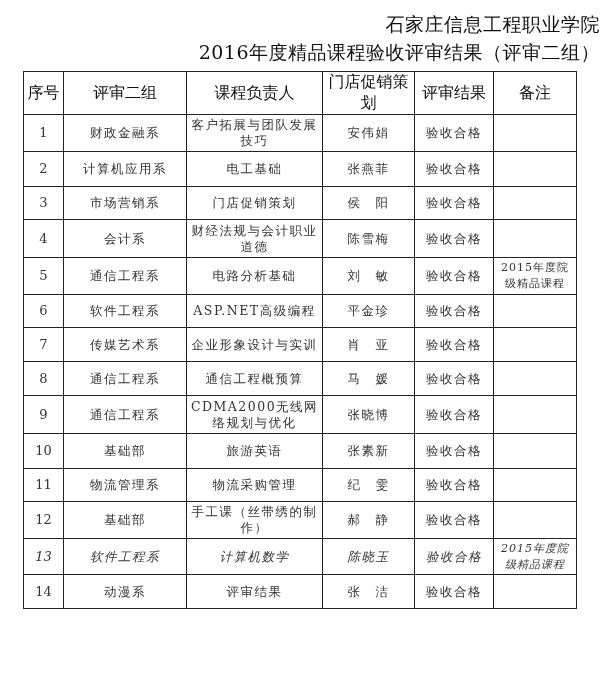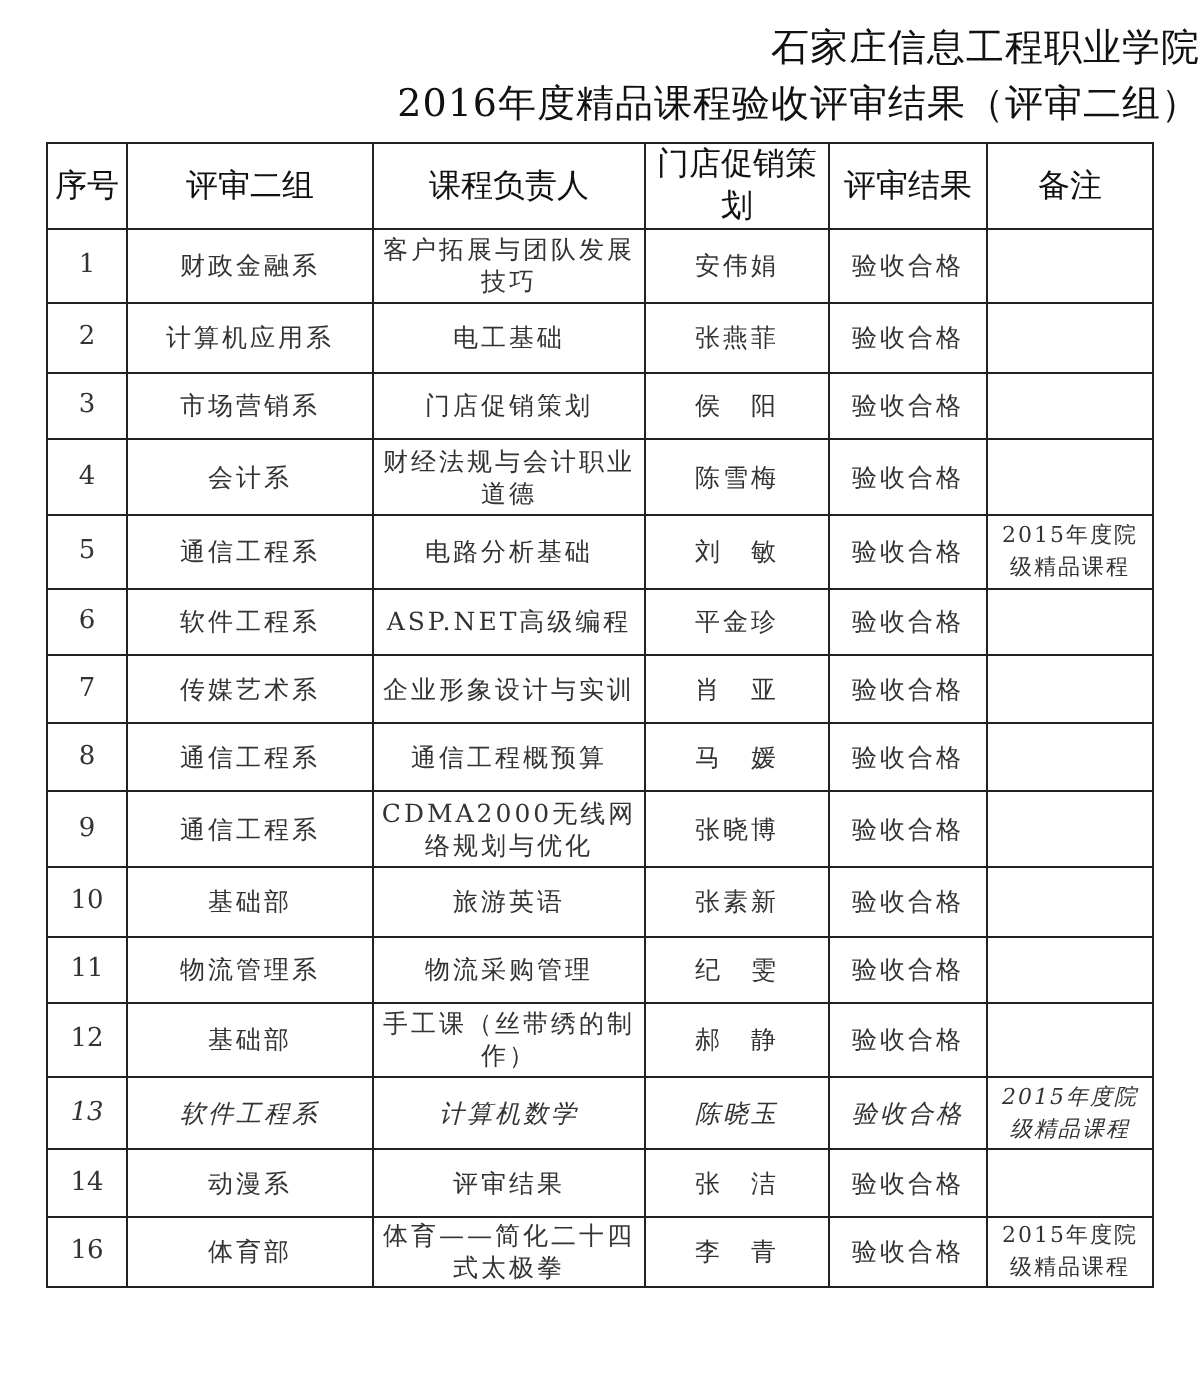--- a/index.html
+++ b/index.html
@@ -202,22 +202,14 @@
         <td class="remark">2015年度院级精品课程</td>
       </tr>
       <tr style="height: 34px;">
         <td class="seq">14</td>
         <td>动漫系</td>
         <td class="course">评审结果</td>
         <td>张　洁</td>
         <td>验收合格</td>
         <td class="remark"></td>
       </tr>
-      <tr style="height: 35px;">
-        <td class="seq">16</td>
-        <td>体育部</td>
-        <td class="course">体育——简化二十四式太极拳</td>
-        <td>李　青</td>
-        <td>验收合格</td>
-        <td class="remark">2015年度院级精品课程</td>
-      </tr>
     </tbody>
 </table>
 
 </body></html>

